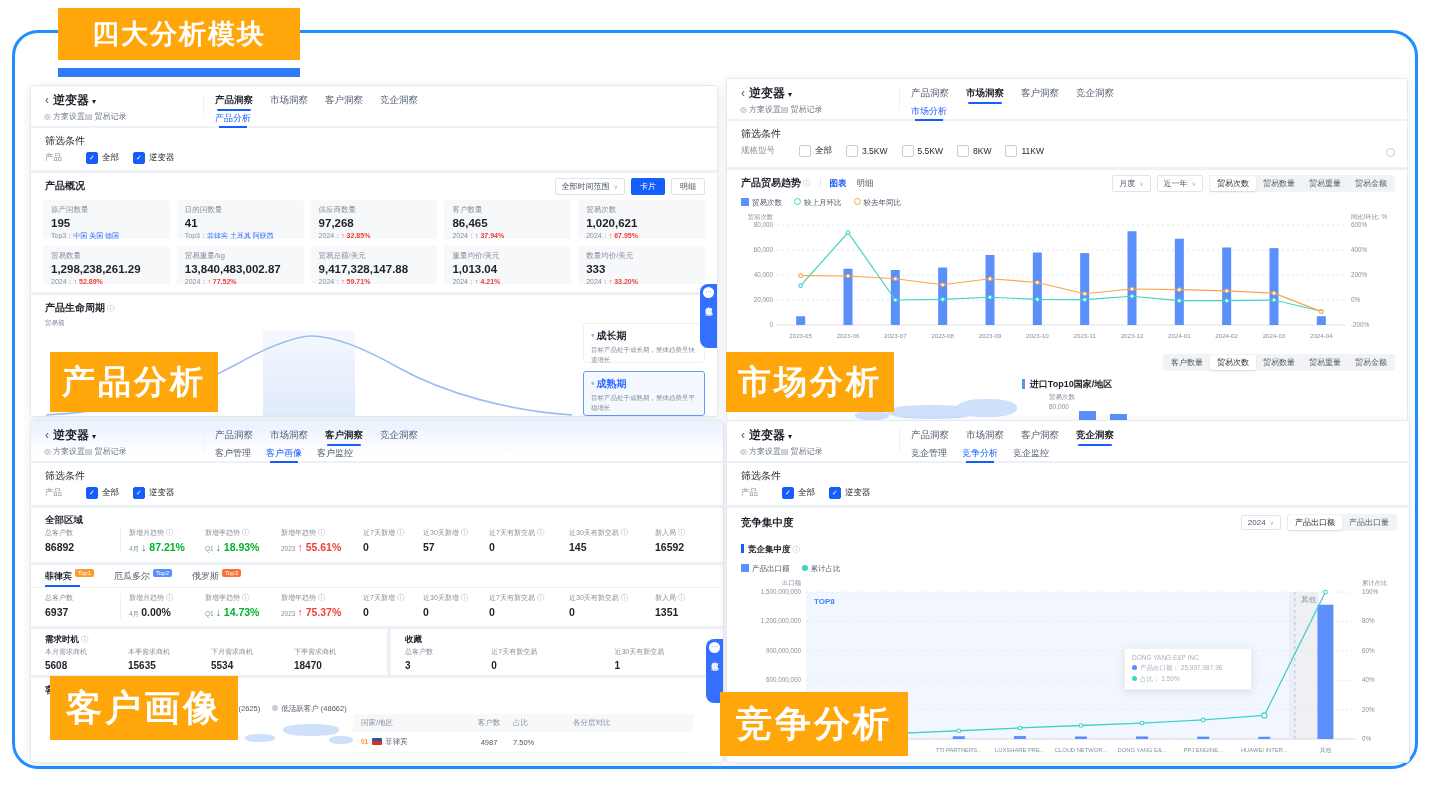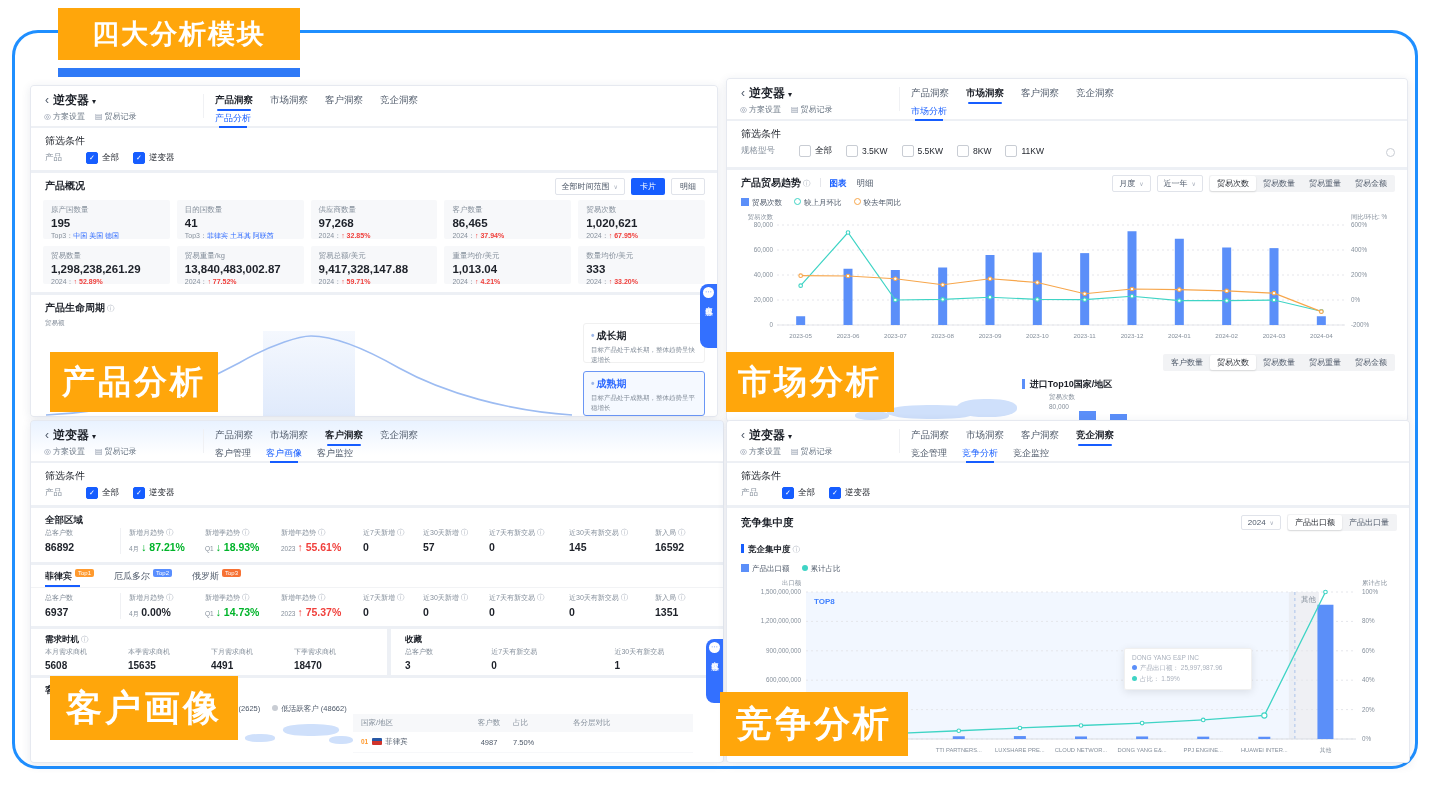--- a/index.html
+++ b/index.html
@@ -26,21 +26,21 @@
   #p-tr{left:726px;top:78px;width:680px;height:342px}
   #p-bl{left:30px;top:420px;width:692px;height:341px}
   #p-br{left:726px;top:420px;width:682px;height:341px}
 
   
   .hdr{position:absolute;top:0;left:0;right:0;height:40px;background:#fff;border-bottom:1px solid #eef0f4;z-index:2}
   #p-bl .hdr{background:linear-gradient(180deg,#e9f2ff,#ffffff 85%)}
   .scheme{position:absolute;left:14px;top:6px;font-size:12px;font-weight:700;color:#1d2129;white-space:nowrap}
   .back{color:#4e5969;margin-right:4px;font-weight:400}
   .car{font-size:8px;margin-left:3px}
-  .hlinks{position:absolute;left:13px;top:25px;font-size:8px;color:#6b7785;display:flex;gap:10px;white-space:nowrap}
+  .hlinks{position:absolute;left:13px;top:25px;font-size:8px;color:#6b7785;display:flex;white-space:nowrap}
   .gico{font-style:normal;margin-right:2px;color:#8a94a6}
   .hdiv{position:absolute;left:172px;top:8px;height:24px;width:1px;background:#f0f1f4}
   .htabs{position:absolute;left:184px;top:8px;display:flex;gap:17px;font-size:9.5px;color:#4e5969;white-space:nowrap}
   .tab{position:relative;cursor:pointer}
   .tab.on{color:#1d2129;font-weight:700}
   .tab.on::after{content:"";position:absolute;left:2px;right:2px;bottom:-4px;height:2px;background:#165dff;border-radius:1px}
   .hsubs{position:absolute;left:184px;top:26px;display:flex;gap:15px;font-size:9px;color:#4e5969;white-space:nowrap}
   .sub{position:relative}
   .sub.on{color:#165dff}
   .sub.on::after{content:"";position:absolute;left:4px;right:4px;bottom:-3px;height:2px;background:#165dff}
@@ -554,21 +554,21 @@
           <div>
             <div>本月需求商机</div>
             <div class="mv">5608</div>
           </div>
           <div>
             <div>本季需求商机</div>
             <div class="mv">15635</div>
           </div>
           <div>
             <div>下月需求商机</div>
-            <div class="mv">4491</div>
+            <div class="mv">5534</div>
           </div>
           <div>
             <div>下季需求商机</div>
             <div class="mv">18470</div>
           </div>
         </div>
       </div>
     <div class="sec" id="bl-fav" style="top:208px;height:46px;left:360px;right:0">
         <div class="subhead" style="top:5px">收藏</div>
         <div class="mini-grid" style="grid-template-columns:28% 40% 32%">

